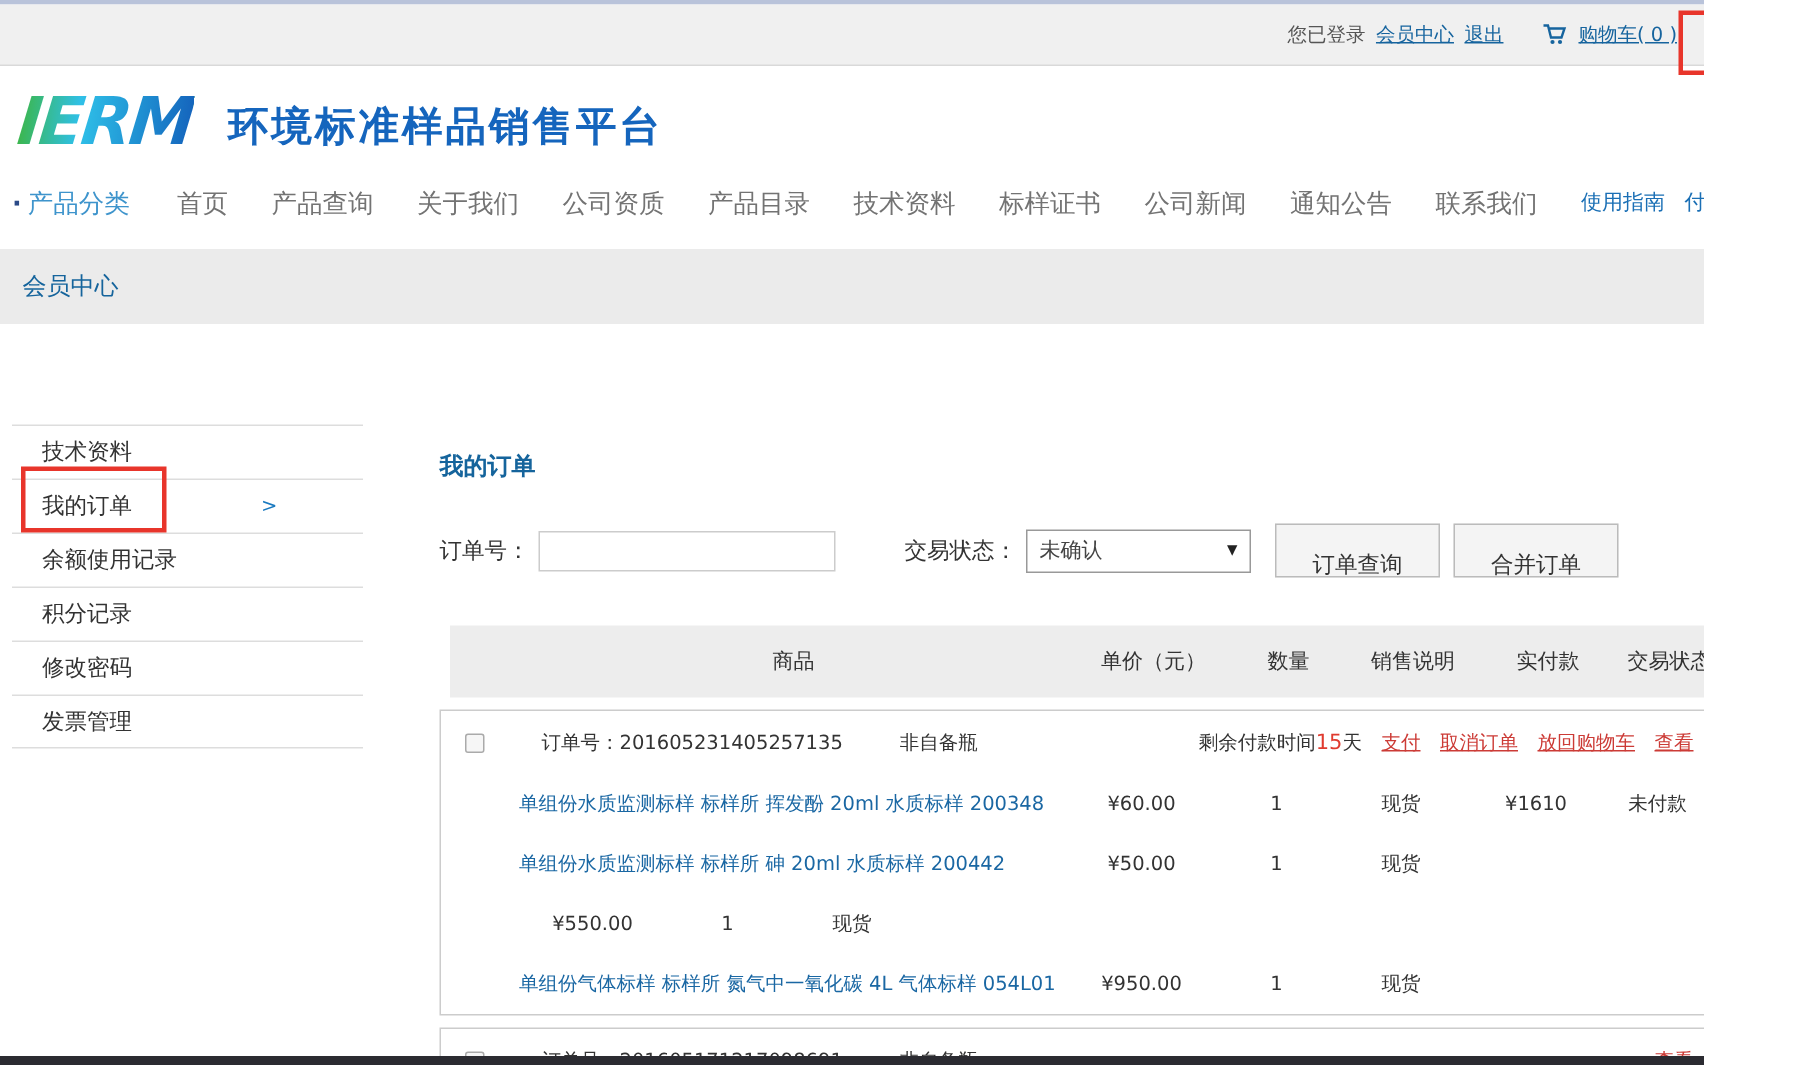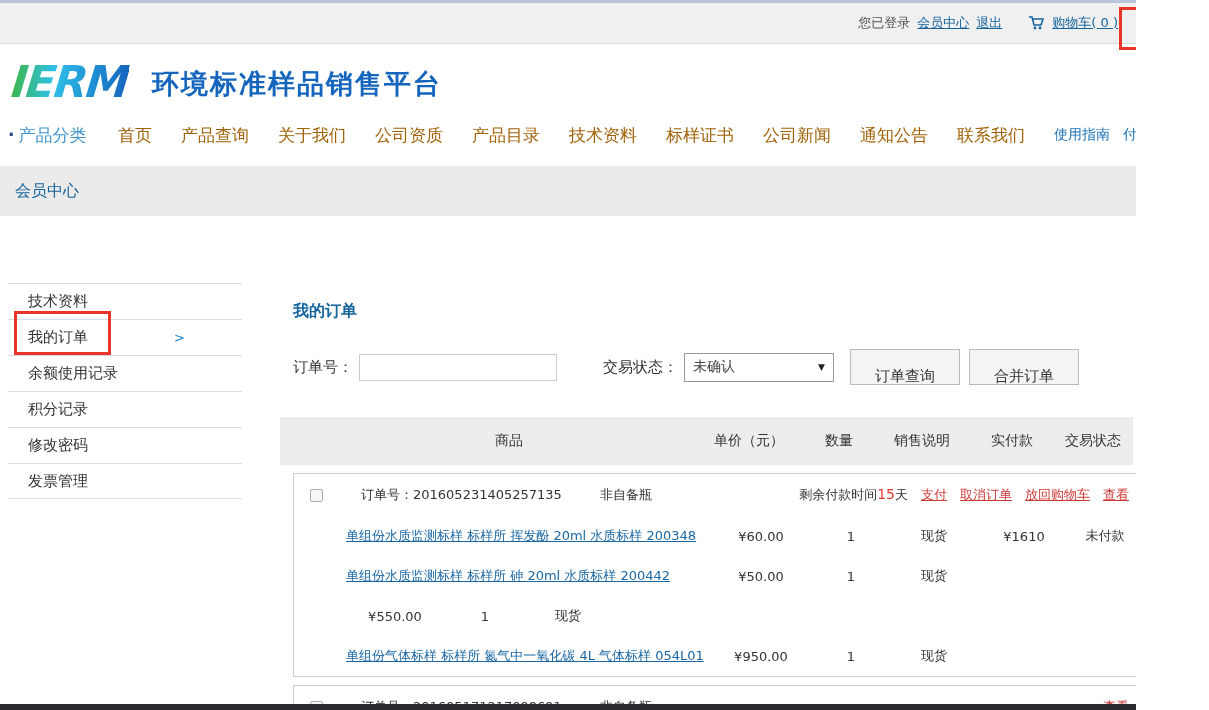--- a/index.html
+++ b/index.html
@@ -24,21 +24,21 @@
     -webkit-background-clip:text; background-clip:text; color:transparent; }
   .site-title { position:absolute; left:152px; top:66px; font-size:27px; font-weight:bold;
     color:#1565bd; letter-spacing:2px; }
 
   
   .nav { position:absolute; left:0; top:112px; width:1209px; height:46px; background:#fff;
     display:flex; align-items:center; }
   .nav-category { position:absolute; left:8px; font-size:17px; color:#3e94cc; cursor:pointer; }
   .nav-category .dot { color:#2b4a87; margin-right:4px; font-weight:bold; }
   .nav-menu { position:absolute; left:118px; display:flex; gap:29px; }
-  .nav-item { font-size:17px; color:#a16207; cursor:pointer; white-space:nowrap; }
+  .nav-item { font-size:17px; color:#737373; cursor:pointer; white-space:nowrap; }
   .nav-right { position:absolute; right:30px; display:flex; gap:13px; }
   .nav-right span { font-size:14px; color:#1a6fb5; cursor:pointer; }
 
   
   .crumb-bar { position:absolute; left:0; top:166px; width:1209px; height:50px; background:#ebebeb; }
   .crumb-bar span { position:absolute; left:15px; top:15px; font-size:16px; color:#15649c; }
 
   
   .sidebar { position:absolute; left:8px; top:283px; width:234px; }
   .side-item { height:36px; border-top:1px solid #ddd; display:flex; align-items:center;
@@ -56,21 +56,21 @@
   .lbl-status { margin-right:6px; }
   .fake-select { width:150px; height:29px; border:1px solid #999; background:#fff;
     display:flex; align-items:center; justify-content:space-between; padding:0 8px;
     font-size:14px; color:#444; cursor:pointer; margin-right:16px; }
   .fake-select .arr { font-size:9px; color:#222; }
   .btn { height:30px; border:1px solid #bbb; background:#f4f4f4; font-size:15px; color:#333;
     padding:17px 24px; cursor:pointer; margin-right:9px;
     font-family:"DejaVu Sans","Liberation Sans",sans-serif; }
 
   
-  .tbl-header { position:absolute; left:280px; top:417px; width:853px; height:48px;
+  .tbl-header { position:absolute; left:300px; top:417px; width:853px; height:48px;
     background:#ededed; display:flex; align-items:center; font-size:14px; color:#333; }
   .c-check { width:45px; flex:none; display:flex; align-items:center; justify-content:center; }
   .c-prod  { flex:1; text-align:center; }
   .c-price { width:112px; flex:none; text-align:center; }
   .c-qty   { width:68px;  flex:none; text-align:center; }
   .c-sales { width:98px;  flex:none; text-align:center; }
   .c-paid  { width:82px;  flex:none; text-align:center; }
   .c-status{ width:80px;  flex:none; text-align:center; }
 
   .orders-wrap { position:absolute; left:293px; top:473px; width:853px; }
@@ -79,21 +79,21 @@
   .order-head .chkcell { width:45px; flex:none; display:flex; justify-content:center; }
   .chk { width:13px; height:13px; border:1px solid #aaa; background:#f6f6f6; border-radius:2px; cursor:pointer; }
   .o-no { margin-left:22px; }
   .o-bottle { margin-left:38px; }
   .o-right { margin-left:auto; margin-right:16px; display:flex; align-items:center; gap:13px; }
   .o-remaining { color:#333; }
   .o-days { color:#e03b2f; font-size:14px; }
   .o-act { color:#cc3b36; text-decoration:underline; cursor:pointer; white-space:nowrap; }
   .item-row { height:40px; display:flex; align-items:center; font-size:13px; color:#333; }
   .item-row .c-prod { text-align:left; padding-left:7px; }
-  .product-link { color:#1a67a3; text-decoration:underline; cursor:pointer; font-size:13px; }
+  .product-link { color:#1a67a3; cursor:pointer; font-size:13px; }
 
   .vline { position:absolute; left:1192px; top:415px; width:1px; height:295px; background:#d5d5d5; }
   .bottom-bar { position:absolute; left:0; top:704px; width:1209px; height:6px; background:#2b2b31; }
 
   
   .anno { position:absolute; border:3px solid #e8352b; pointer-events:none; z-index:50; }
   .anno-order { left:1119px; top:7px; width:75px; height:43px; }
   .anno-side { left:14px; top:311px; width:97px; height:44px; }
 </style>
 </head>

